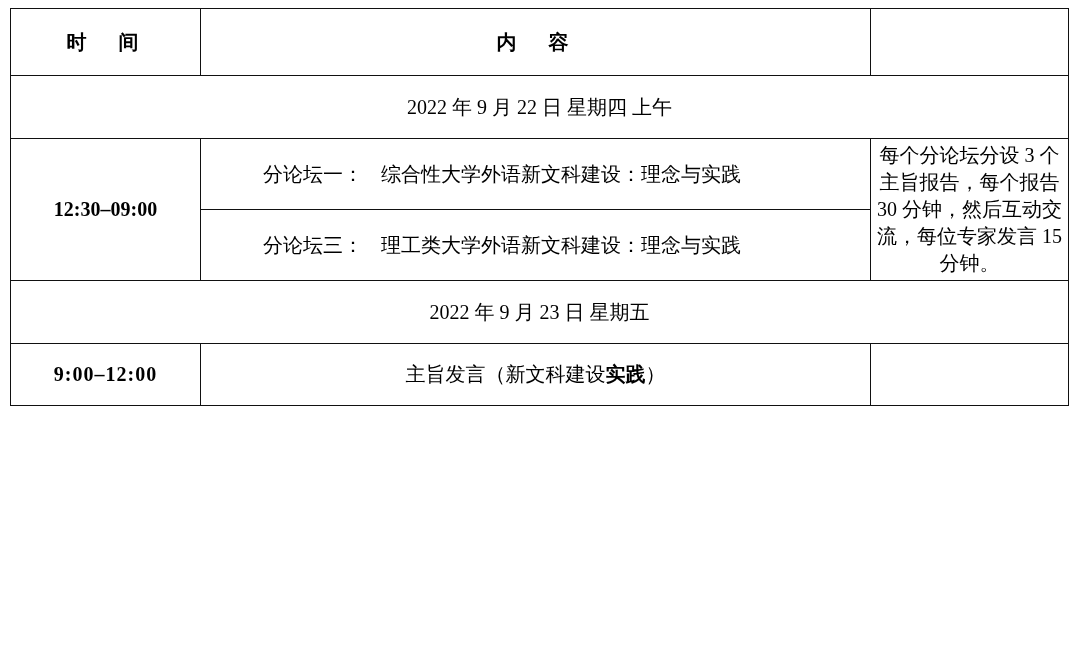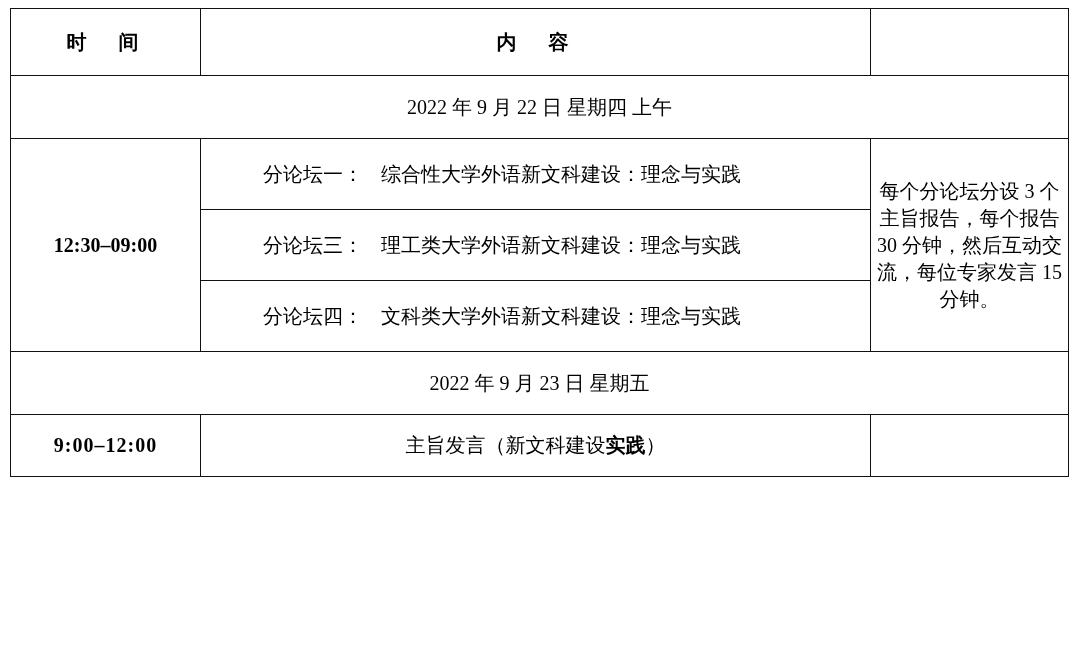--- a/index.html
+++ b/index.html
@@ -127,23 +127,20 @@
         <td class="big-time-cell">12:30–09:00</td>
         <td class="forum-wrap">
           <table class="forums">
             <tbody>
               <tr>
                 <td><span class="forum-label">分论坛一：</span><span class="forum-gap"></span><span>综合性大学外语新文科建设：理念与实践</span></td>
               </tr>
               <tr>
                 <td><span class="forum-label">分论坛三：</span><span class="forum-gap"></span><span>理工类大学外语新文科建设：理念与实践</span></td>
               </tr>
-              <tr>
-                <td><span class="forum-label">分论坛四：</span><span class="forum-gap"></span><span>文科类大学外语新文科建设：理念与实践</span></td>
-              </tr>
             </tbody>
           </table>
         </td>
         <td class="note-cell">每个分论坛分设 3 个主旨报告，每个报告 30 分钟，然后互动交流，每位专家发言 15 分钟。</td>
       </tr>
 
       <tr>
         <td class="daybar" colspan="3">2022 年 9 月 23 日  星期五</td>
       </tr>
 

